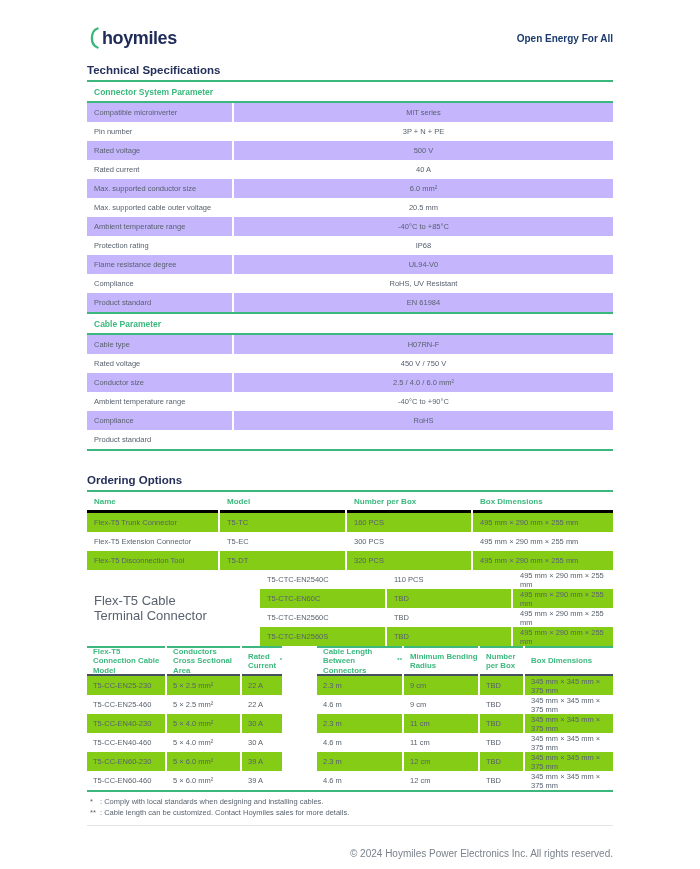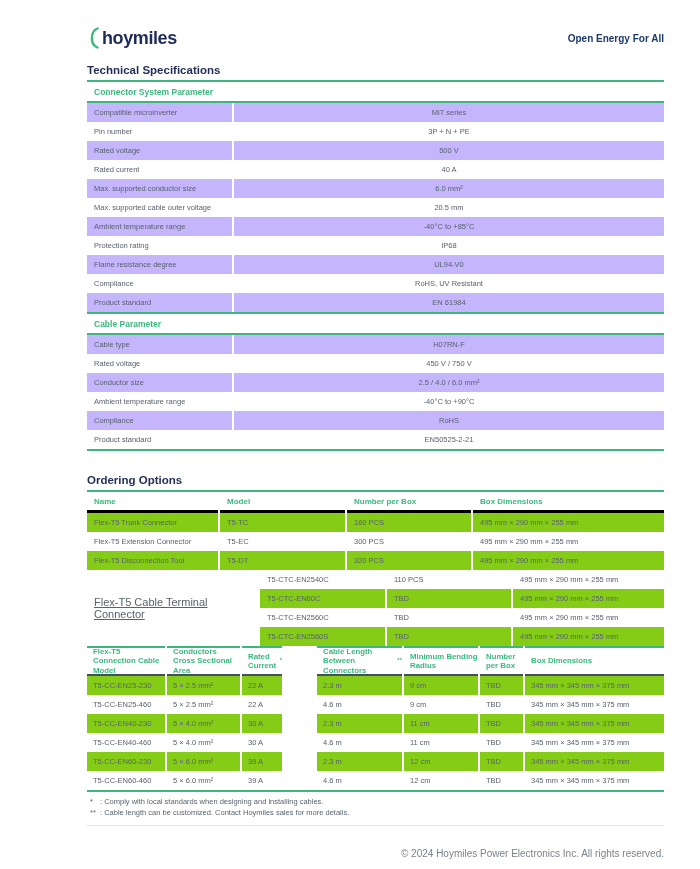--- a/index.html
+++ b/index.html
@@ -1,18 +1,18 @@
 <!DOCTYPE html>
 <html><head>
 <meta charset="utf-8">
 <style>
   * { box-sizing: border-box; margin: 0; padding: 0; }
   html, body { width: 700px; height: 869px; background: #ffffff; overflow: hidden; }
   body { font-family: "Liberation Sans", sans-serif; color: #59626e; }
-  .page { width: 700px; height: 744px; padding: 27px 36px 0 87px; }
+  .page { width: 700px; height: 744px; padding: 27px 87px 0 87px; }
 
   
   .top-bar { display: flex; justify-content: space-between; align-items: center; height: 22px; }
   .logo { display: flex; align-items: center; }
   .logo svg { display: block; margin-right: 2px; }
   .logo-text { font-size: 18px; font-weight: bold; color: #1f2b58; letter-spacing: -0.4px; }
   .tagline { font-size: 10px; font-weight: bold; color: #1b3a6b; }
 
   
   h2 { font-size: 11.5px; font-weight: bold; color: #25305a; }
@@ -31,21 +31,21 @@
   
   .ohead1 { display: flex; height: 21px; }
   .ohead1 .hcell { display: flex; align-items: center; padding-left: 7px; font-size: 8px; font-weight: bold;
                    color: #3cb87e; border-bottom: 3px solid #000000; margin-right: 2px; text-align: right; }
   .ohead1 .hcell:last-child { margin-right: 0; }
   .orow { display: flex; height: 19px; }
   .ocell { display: flex; align-items: center; padding-left: 7px; font-size: 7.5px; margin-right: 2px; }
   .orow .ocell:last-child, .ohead2 .hcell:last-child { margin-right: 0; }
   .orow.alt .ocell { background: #84cc16; }
   .mgroup { display: flex; }
-  .mname { width: 131px; margin-right: 2px; display: flex; align-items: center; padding-left: 7px; font-size: 11px; text-decoration: underline; }
+  .mname { width: 131px; margin-right: 2px; display: flex; align-items: center; padding-left: 7px; font-size: 13px; }
   .msub { flex: 1; margin-left: 40px; }
   .msub .orow .ocell:first-child { }
   .c1 { width: 131px; } .c2 { width: 125px; } .c3 { width: 124px; } .c4 { flex: 1; }
 
   .ohead2 { display: flex; height: 30px; }
   .ohead2 .hcell { display: flex; align-items: center; padding-left: 6px; font-size: 7.8px; line-height: 1.22;
                    font-weight: bold; color: #3cb87e; border-top: 2px solid #3cb87e;
                    border-bottom: 2px solid #44505f; margin-right: 2px; }
   .ohead2 .hcell sup { font-size: 6px; }
   .k1 { width: 78px; } .k2 { width: 73px; } .k3 { width: 40px; } .k4 { width: 85px; margin-left: 33px; }
@@ -142,21 +142,20 @@
       <div class="srow">
         <div class="lbl">Ambient temperature range</div>
         <div class="val">-40°C to +90°C</div>
       </div>
       <div class="srow alt">
         <div class="lbl">Compliance</div>
         <div class="val">RoHS</div>
       </div>
       <div class="srow">
         <div class="lbl">Product standard</div>
-        <div class="val">EN50525-2-21</div>
       </div>
       <div class="gline"></div>
     </div>
 
   <h2 class="h2-order">Ordering Options</h2>
   <div class="gline h2-underline"></div>
   <div>
       <div class="ohead1">
         <div class="hcell c1">Name</div>
         <div class="hcell c2">Model</div>

